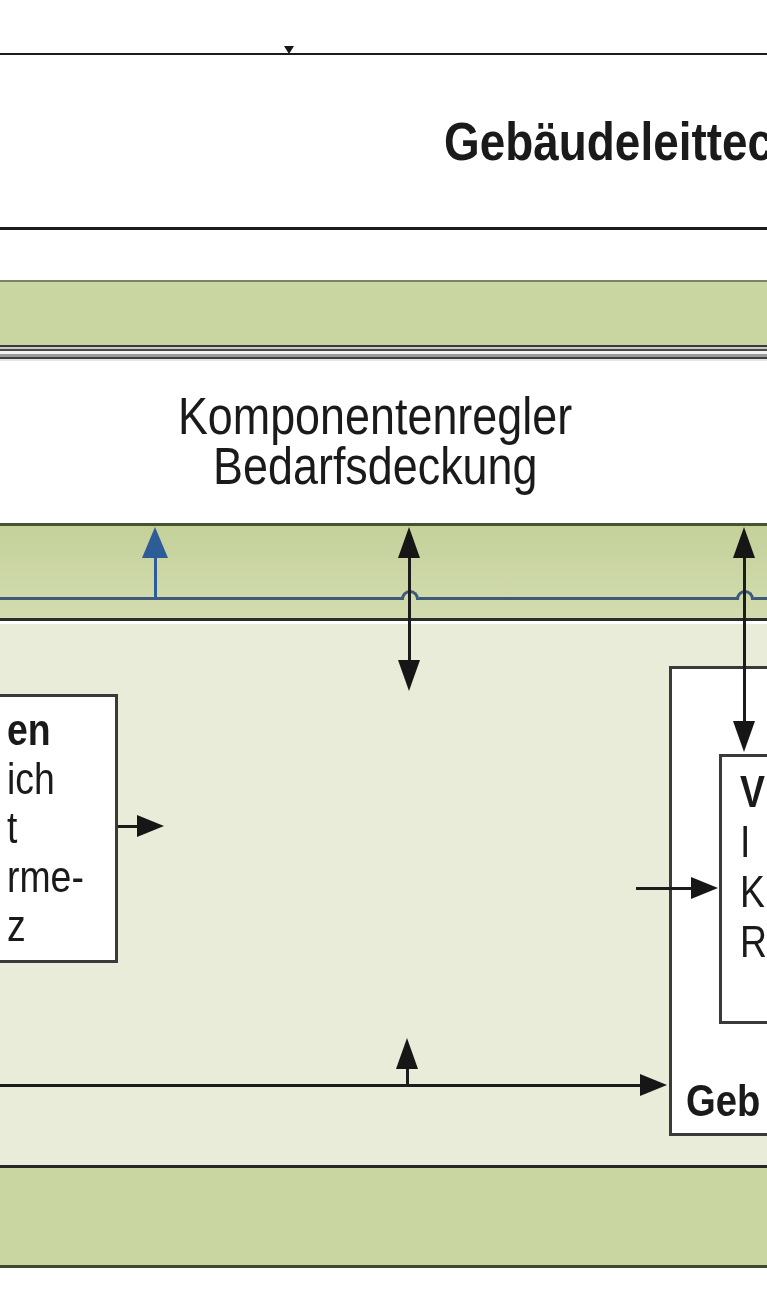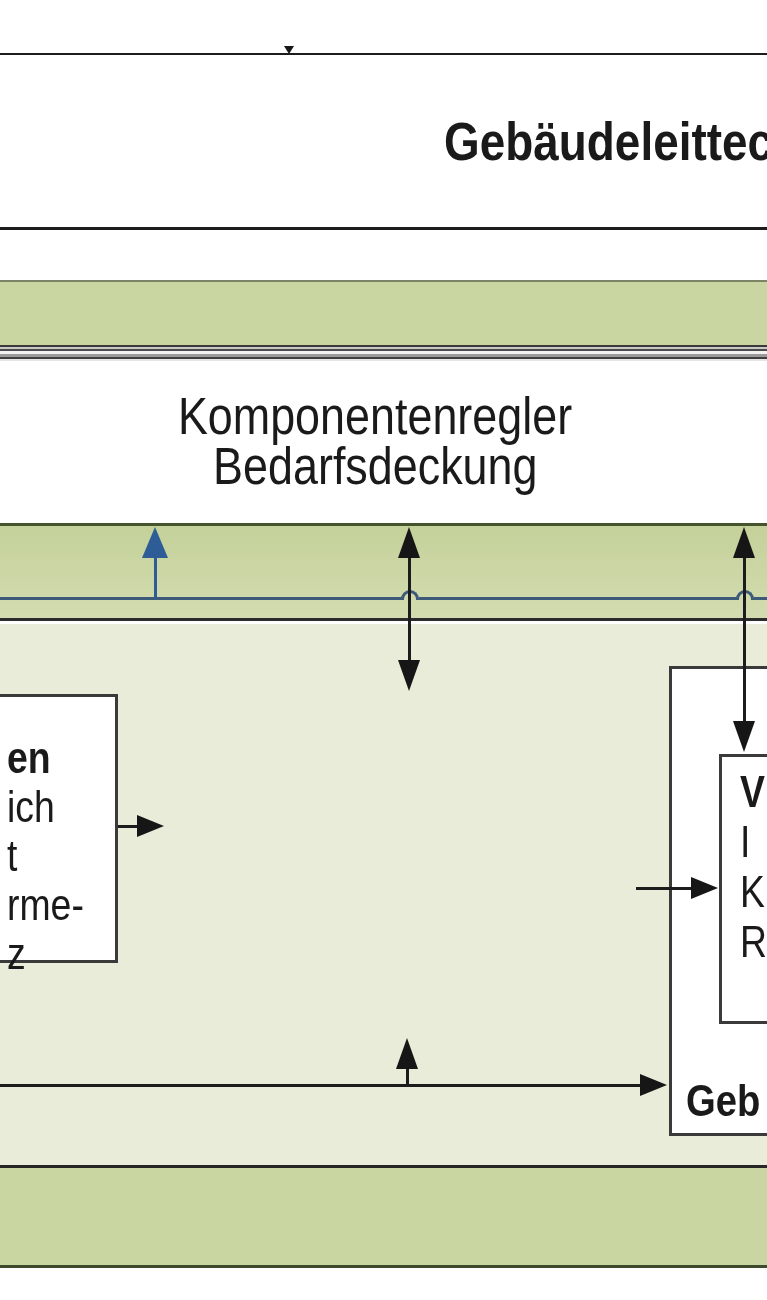--- a/index.html
+++ b/index.html
@@ -71,21 +71,21 @@
   <div class="box" style="left:719px;top:754px;width:245px;height:270px;">
     <div class="abs boxtext" style="left:18px;top:10px;">
       <span class="cx bold">V</span><br>
       <span class="cx">I</span><br>
       <span class="cx">K</span><br>
       <span class="cx">R</span>
     </div>
   </div>
 
   <div class="box" style="left:-60px;top:694px;width:178px;height:269px;">
-    <div class="abs boxtext" style="left:64px;top:8px;line-height:49px;margin-top:28px;">
+    <div class="abs boxtext" style="left:64px;top:8px;line-height:49px;">
       <span class="cx bold">en</span><br>
       <span class="cx">ich</span><br>
       <span class="cx">t</span><br>
       <span class="cx">rme-</span><br>
       <span class="cx">z</span>
     </div>
   </div>
 
 
   <div class="vline" style="left:408px;top:554px;height:110px;"></div>

